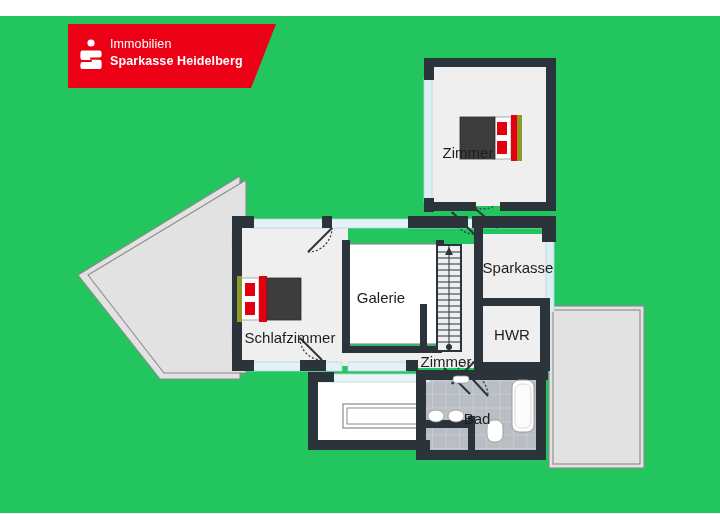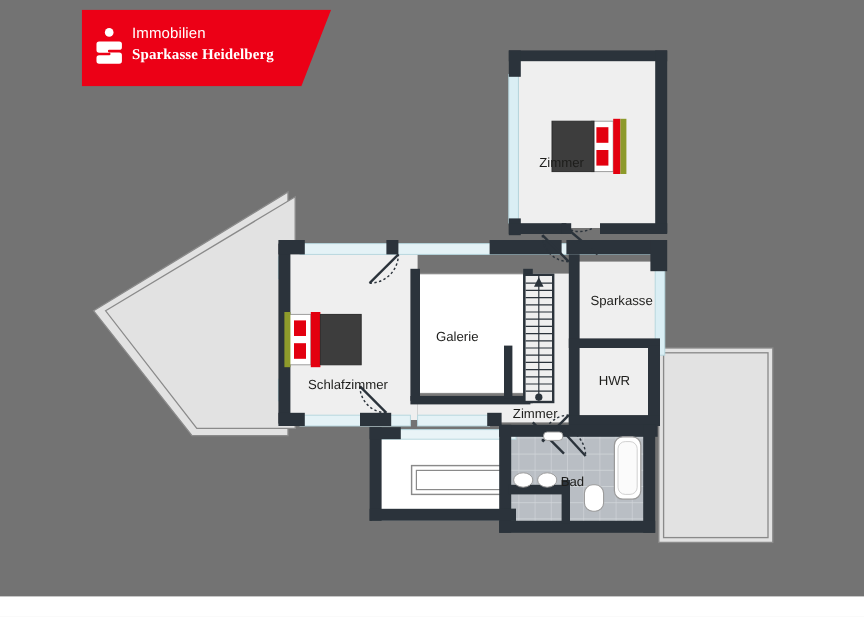--- a/index.html
+++ b/index.html
@@ -2,45 +2,45 @@
 <html><head>
 <meta charset="utf-8">
 <title>Grundriss</title>
 <style>
   html,body{margin:0;padding:0;background:#ffffff;}
   body{
     width:720px;height:514px;
     font-family:"Liberation Sans","DejaVu Sans",sans-serif;
     overflow:hidden;position:relative;
   }
-  #stage{position:absolute;left:0;top:0;width:720px;height:497px;background:#737373;}
+  #stage{position:absolute;left:0;top:16px;width:720px;height:497px;background:#22c55e;}
 
   
   #logo-banner{
     position:absolute;left:68px;top:8px;width:208px;height:64px;
     background:#ec0016;
     clip-path:polygon(0 0,100% 0,88% 100%,0 100%);
   }
   #logo-mark{
     position:absolute;left:10px;top:15px;width:26px;height:34px;
   }
   #logo-text{
     position:absolute;left:42px;top:12px;
     color:#ffffff;line-height:1.32;
   }
   #logo-line1{font-size:12.5px;display:block;letter-spacing:.1px;}
-  #logo-line2{font-size:12.5px;display:block;font-weight:bold;letter-spacing:.1px;font-family:Liberation Serif, serif;}
+  #logo-line2{font-size:12.5px;display:block;font-weight:bold;letter-spacing:.1px;}
 
   
   #plan{position:absolute;left:0;top:0;width:720px;height:514px;}
   #plan svg{display:block;}
 
   .room-label{
     position:absolute;
-    font-size:11px;color:#1d1d1b;
+    font-size:15px;color:#1d1d1b;
     white-space:nowrap;
     transform:translate(-50%,-50%);
     font-family:"Liberation Sans","DejaVu Sans",sans-serif;
   }
 </style>
 </head>
 <body>
 
 <div id="stage">
 

